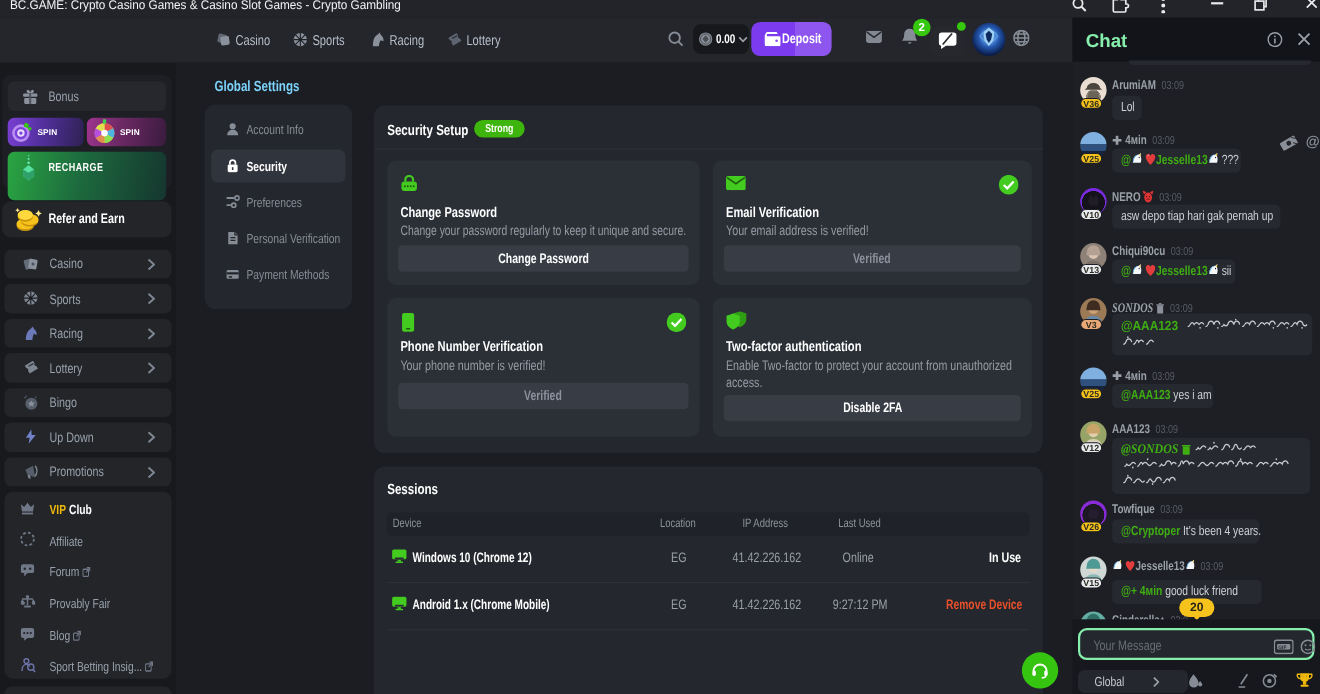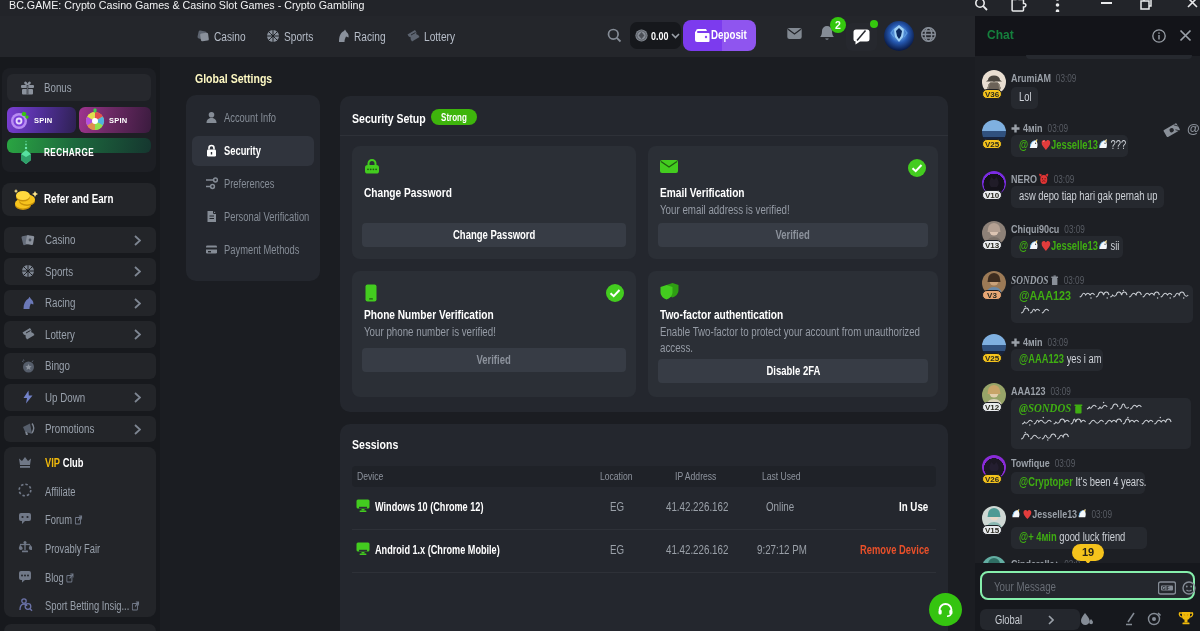--- a/index.html
+++ b/index.html
@@ -25,40 +25,40 @@
 #avatar { position:absolute; left:884px; top:5px; width:30px; height:30px; border-radius:50%; background:radial-gradient(circle at 50% 42%, #6aa8e8 0 15%, #2558b0 40%, #0a1c4a 72%, #060f2e 100%); overflow:hidden; }
 
 #sidebar { position:absolute; left:0; top:57px; width:160px; height:574px; background:#17191d; }
 .sbrow { position:absolute; left:4px; width:152px; height:26.5px; background:#232529; border-radius:6px; }
 .sbrow .txt { position:absolute; left:41px; top:6.5px; font-size:12.5px; color:#98a0ab; }
 .sbrow .ic { position:absolute; left:17px; top:6px; }
 .sbrow .chev { position:absolute; left:130px; top:8px; }
 .grptxt { position:absolute; left:45px; font-size:12px; color:#98a0ab; }
 
 #main { position:absolute; left:160px; top:57px; width:815px; height:574px; background:#1b1d22; }
-h1.gs { position:absolute; left:35px; top:14px; font-size:13.5px; color:#fef9c3; font-weight:bold; }
+h1.gs { position:absolute; left:35px; top:14px; font-size:13.5px; color:#7dd3fc; font-weight:bold; }
 #tabs { position:absolute; left:26px; top:38px; width:134px; height:186px; background:#24272e; border-radius:10px; }
 .tab { position:absolute; left:6px; width:122px; height:30px; border-radius:6px; color:#858c96; font-size:12px; }
 .tab.sel { background:#30343d; color:#fff; font-weight:bold; }
 .tab span { position:absolute; left:32px; top:8px; white-space:nowrap; }
 .tab svg { position:absolute; left:13px; top:8px; }
 #secpanel { position:absolute; left:180px; top:39px; width:608px; height:316px; background:#24272e; border-radius:10px; }
 #sesspanel { position:absolute; left:180px; top:367px; width:608px; height:207px; background:#24272e; border-radius:10px 10px 0 0; }
 .card { position:absolute; background:#2b2f36; border-radius:8px; }
 .card .ttl { position:absolute; left:12px; font-size:13px; font-weight:bold; color:#fff; }
 .card .desc { position:absolute; left:12px; font-size:12.5px; color:#959ba5; line-height:16px; }
 .cbtn { position:absolute; left:10px; height:24px; background:#373c45; border-radius:4px; text-align:center; font-size:12.5px; font-weight:bold; color:#fff; line-height:24px; }
 .cbtn.grey { color:#8c929c; }
 
 .thead { position:absolute; left:12px; top:42px; width:584px; height:21px; background:#1f2228; border-radius:4px; font-size:11px; color:#8d939d; }
 .trow { position:absolute; left:12px; width:584px; font-size:12.5px; color:#9aa0a8; }
 
 #chat { position:absolute; left:975px; top:16px; width:225px; height:615px; background:#1d1f24; }
 #chathead { position:absolute; left:0; top:0; width:225px; height:40px; background:#131419; }
-#chathead .c { position:absolute; left:12px; top:12px; font-size:12px; font-weight:bold; color:#15803d; }
+#chathead .c { position:absolute; left:12px; top:12px; font-size:17px; font-weight:bold; color:#86efac; }
 .msg { position:absolute; left:7px; width:211px; }
 .av { position:absolute; left:0; top:0; width:24px; height:24px; border-radius:50%; }
 .lvl { position:absolute; left:0px; top:19px; width:20px; height:10px; border-radius:6px; font-size:8px; font-weight:bold; text-align:center; line-height:10.5px; color:#2a2a20; border:1.5px solid #1d1f24; }
 .lvl.gold { background:#f5c31c; }
 .lvl.silver { background:#e9ebee; }
 .lvl.bronze { background:#e8a775; }
 .uname { position:absolute; left:29px; top:2px; font-size:11.5px; font-weight:bold; color:#9aa0a8; white-space:nowrap; }
 .uname .time { font-weight:normal; color:#585c64; font-size:10.5px; }
 .bub { position:absolute; left:29px; background:#26292f; border-radius:5px; font-size:12px; color:#ced2d8; padding:3px 8px; line-height:15.5px; white-space:nowrap; }
 .men { color:#3fae12; font-weight:bold; }
@@ -199,21 +199,21 @@
           <path d="M0 0 L7.8 4.5 A9 9 0 0 1 0 9 Z" fill="#8fe04f"></path>
           <path d="M0 0 L0 9 A9 9 0 0 1 -7.8 4.5 Z" fill="#e08f4f"></path>
           <path d="M0 0 L-7.8 4.5 A9 9 0 0 1 -7.8 -4.5 Z" fill="#b44fe0"></path>
           <path d="M0 0 L-7.8 -4.5 A9 9 0 0 1 0 -9 Z" fill="#e0e04f"></path>
         </g>
         <circle cx="12" cy="13" r="3" fill="#fff"></circle>
         <rect x="10.5" y="0.5" width="3" height="4" rx="1" fill="#3fd24f"></rect>
       </svg>
     <span class="abs" style="left:30px;top:9px;font-size:7.5px;font-weight:bold;color:#fff;letter-spacing:0.2px">SPIN</span>
   </div>
-  <div class="abs" style="left:7px;top:81px;width:144px;height:15px;border-radius:6px;background:linear-gradient(100deg,#2aa542 0%,#1d6b3e 45%,#15362f 100%)">
+  <div class="abs" style="left:7px;top:81px;width:144px;height:44px;border-radius:6px;background:linear-gradient(100deg,#2aa542 0%,#1d6b3e 45%,#15362f 100%)">
     <svg class="abs" style="left:11px;top:2px" width="16" height="25" viewBox="0 0 16 25">
         <path d="M3 14 L8 10 L13 14 L13 20 L8 24 L3 20 Z" fill="#57e0a0"></path>
         <path d="M3 14 L8 17 L13 14 L13 20 L8 24 L3 20 Z" fill="#2fa06a"></path>
         <circle cx="8" cy="8" r="1.2" fill="#6ee7b2"></circle>
         <circle cx="8" cy="4.5" r="1" fill="#6ee7b2" opacity="0.8"></circle>
         <circle cx="8" cy="1.5" r="0.8" fill="#6ee7b2" opacity="0.6"></circle>
       </svg>
     <span class="abs tx" style="left:37px;top:8px;font-size:10.5px;font-weight:bold;color:#fff;letter-spacing:0.5px">RECHARGE</span>
   </div>
   <div class="abs" style="left:2px;top:126px;width:154px;height:33px;background:#232529;border-radius:8px">
@@ -402,20 +402,21 @@
     <div class="card" style="left:12px;top:50px;width:284px;height:113px">
       <svg class="abs" style="left:12px;top:13px" width="16" height="15" viewBox="0 0 16 15">
           <rect x="1" y="6" width="14" height="8.6" rx="2.6" fill="#43cc1f"></rect>
           <path d="M4.5 6 V4.5 a3.5 3.5 0 0 1 7 0 V6" fill="none" stroke="#43cc1f" stroke-width="2"></path>
           <circle cx="4" cy="10.3" r="0.9" fill="#1f5c10"></circle>
           <circle cx="6.7" cy="10.3" r="0.9" fill="#1f5c10"></circle>
           <circle cx="9.4" cy="10.3" r="0.9" fill="#1f5c10"></circle>
           <circle cx="12.1" cy="10.3" r="0.9" fill="#1f5c10"></circle>
         </svg>
       <div class="ttl" style="top:39px"><span class="tx">Change Password</span></div>
+      <div class="desc" style="top:56px"><span class="tx" style="transform:scaleX(0.755)">Change your password regularly to keep it unique and secure.</span></div>
       <div class="cbtn" style="top:77px;width:264px"><span class="txc">Change Password</span></div>
     </div>
 
     <div class="card" style="left:308px;top:50px;width:290px;height:113px">
       <svg class="abs" style="left:12px;top:14px" width="18" height="13" viewBox="0 0 18 13">
           <rect x="0" y="0" width="18" height="13" rx="2" fill="#43cc1f"></rect>
           <path d="M1 1.5 L9 7 L17 1.5" stroke="#1f5c10" stroke-width="1.4" fill="none"></path>
         </svg>
       <svg class="abs" style="left:260px;top:13px" width="18" height="18" viewBox="0 0 18 18">
           <circle cx="9" cy="9" r="9" fill="#43cc1f"></circle>
@@ -691,21 +692,21 @@
       <div class="av" style="background:#63ada2;overflow:hidden">
           <svg width="24" height="24" viewBox="0 0 24 24">
             <circle cx="12" cy="10" r="4.5" fill="#e0c8a8"></circle>
             <path d="M6 8 a6 6 0 0 1 12 0 l0.5 3 h-13 Z" fill="#2f6e64"></path>
             <path d="M4 24 c0-5 3.5-8 8-8 s8 3 8 8 Z" fill="#4a8a80"></path>
           </svg>
         </div>
       <div class="uname"><span class="tx">Cinderella♠ &nbsp;<span class="time">03:0</span></span></div>
     </div>
   </div>
-  <div id="newmsg">19</div>
+  <div id="newmsg">20</div>
   <div id="chatfoot">
     <div id="msginput">
       <span class="ph tx">Your Message</span>
       <svg class="abs" style="left:176px;top:8px" width="18" height="14" viewBox="0 0 18 14">
           <rect x="0.5" y="1" width="17" height="12" rx="2" fill="none" stroke="#858c96" stroke-width="1.4"></rect>
           <rect x="3" y="4.5" width="12" height="5" rx="1" fill="#858c96"></rect>
           <text x="4" y="8.6" font-size="4.5" font-weight="bold" fill="#24272d" font-family="Liberation Sans">GIF</text>
         </svg>
       <svg class="abs" style="left:200px;top:8px" width="14" height="14" viewBox="0 0 14 14">
           <circle cx="7" cy="7" r="6" fill="none" stroke="#858c96" stroke-width="1.4"></circle>

